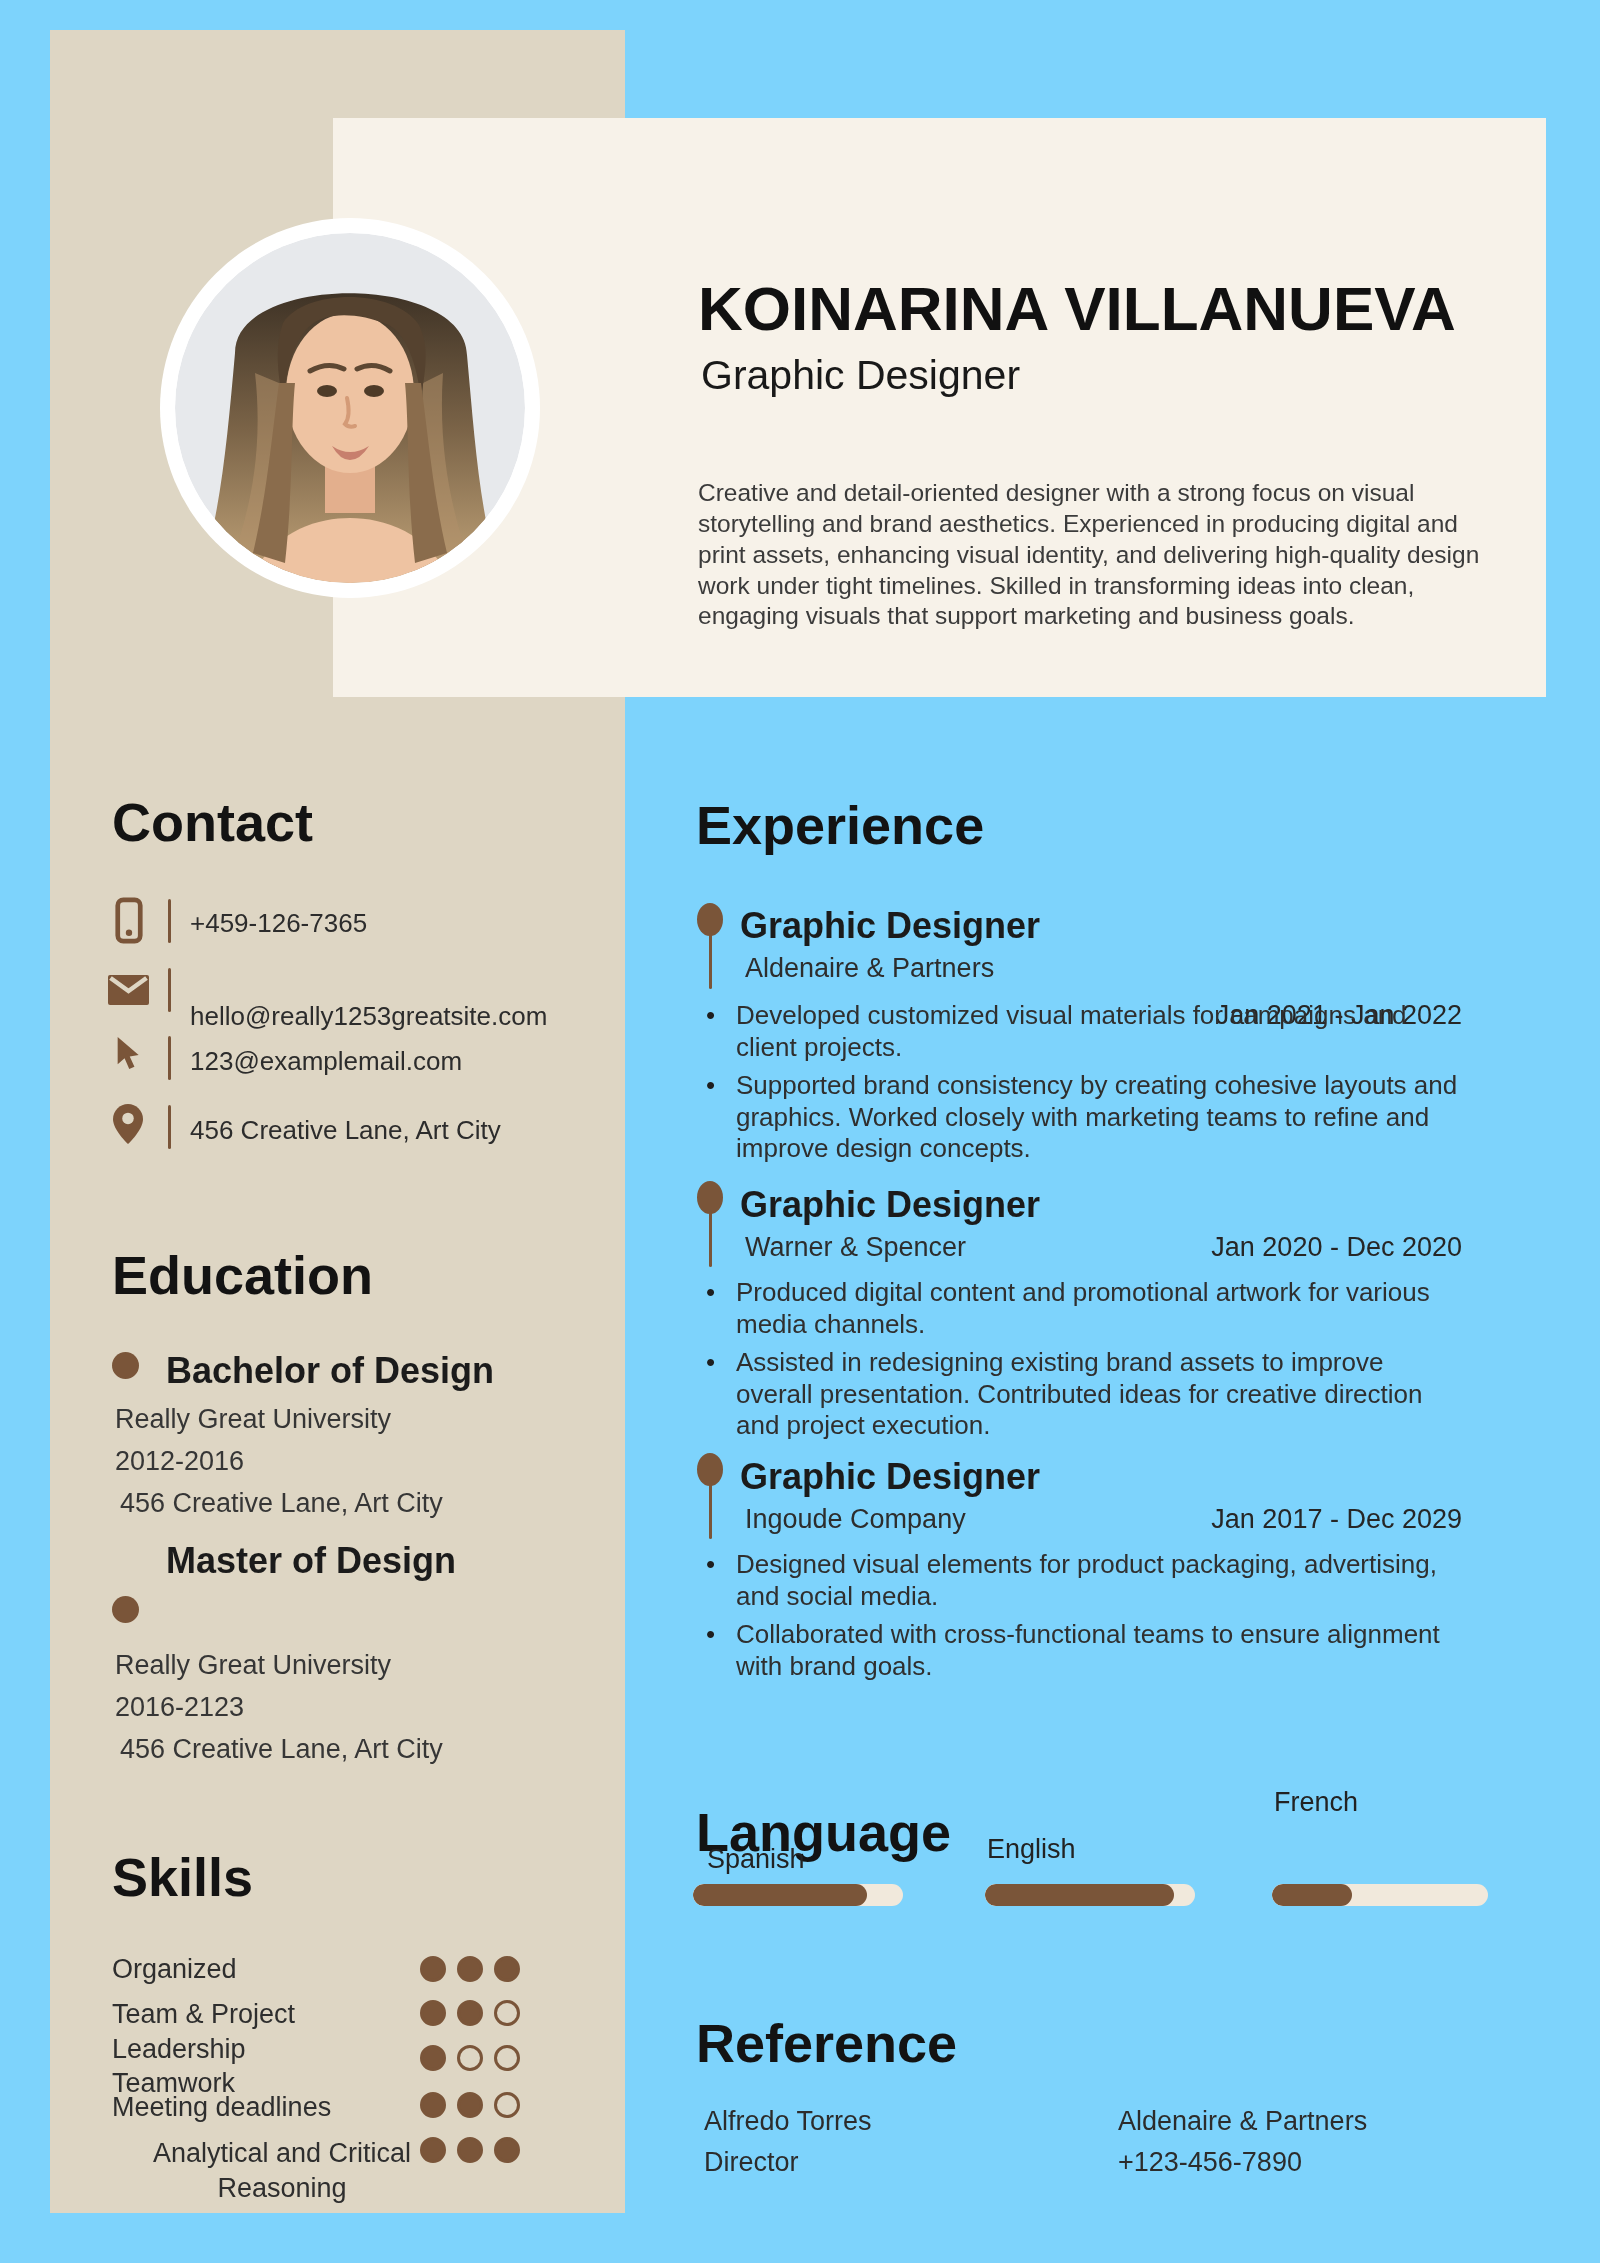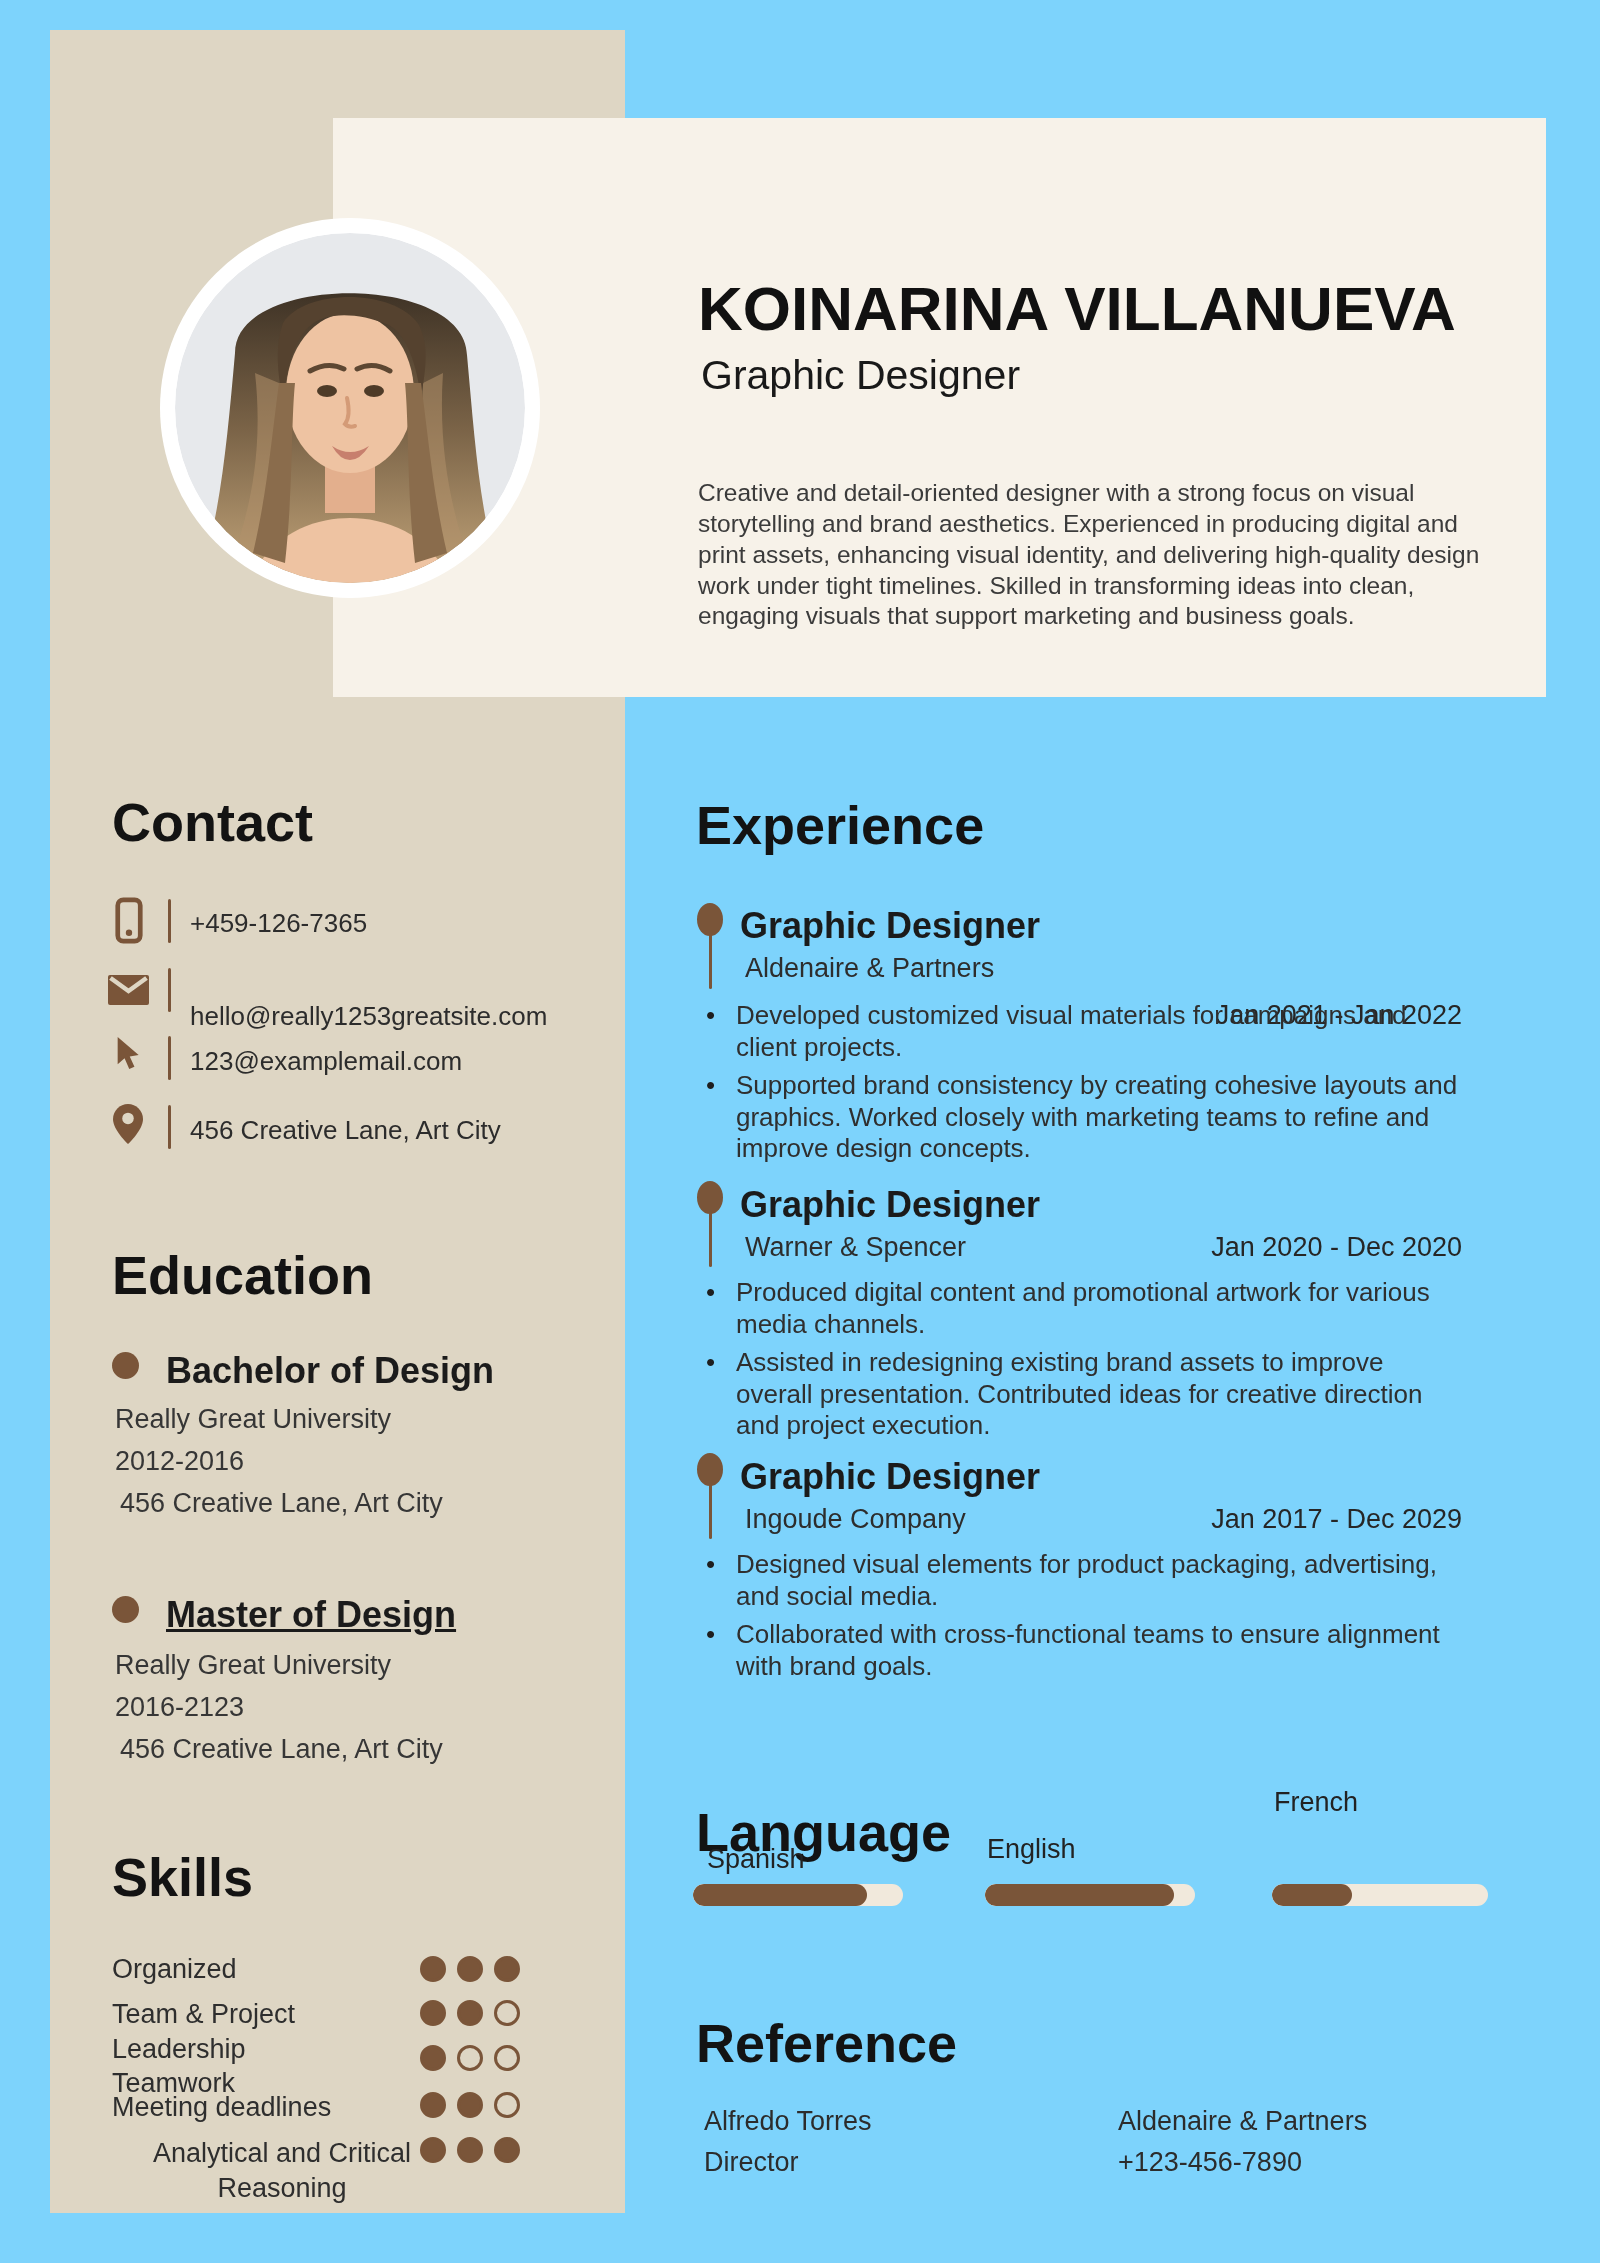--- a/index.html
+++ b/index.html
@@ -144,21 +144,21 @@
 
   <div class="abs h-side" style="left:112px;top:1248px;">Education</div>
 
   <div class="abs edu-dot" style="left:112px;top:1352px;"></div>
   <div class="abs edu-title" style="top:1350px;">Bachelor of Design</div>
   <div class="abs edu-line" style="top:1404px;">Really Great University</div>
   <div class="abs edu-line" style="top:1446px;">2012-2016</div>
   <div class="abs edu-line" style="top:1488px;left:120px;">456 Creative Lane, Art City</div>
 
   <div class="abs edu-dot" style="left:112px;top:1596px;"></div>
-  <div class="abs edu-title" style="top:1594px;text-decoration:underline;">Master of Design</div>
+  <div class="abs edu-title" style="top:1540px;">Master of Design</div>
   <div class="abs edu-line" style="top:1650px;">Really Great University</div>
   <div class="abs edu-line" style="top:1692px;">2016-2123</div>
   <div class="abs edu-line" style="top:1734px;left:120px;">456 Creative Lane, Art City</div>
 
   <div class="abs h-side" style="left:112px;top:1850px;">Skills</div>
 
   <div class="abs skill-label" style="top:1952px;">Organized</div>
   <div class="abs dots" style="top:1956px;">
       <span class="filled"></span>
       <span class="filled"></span>

